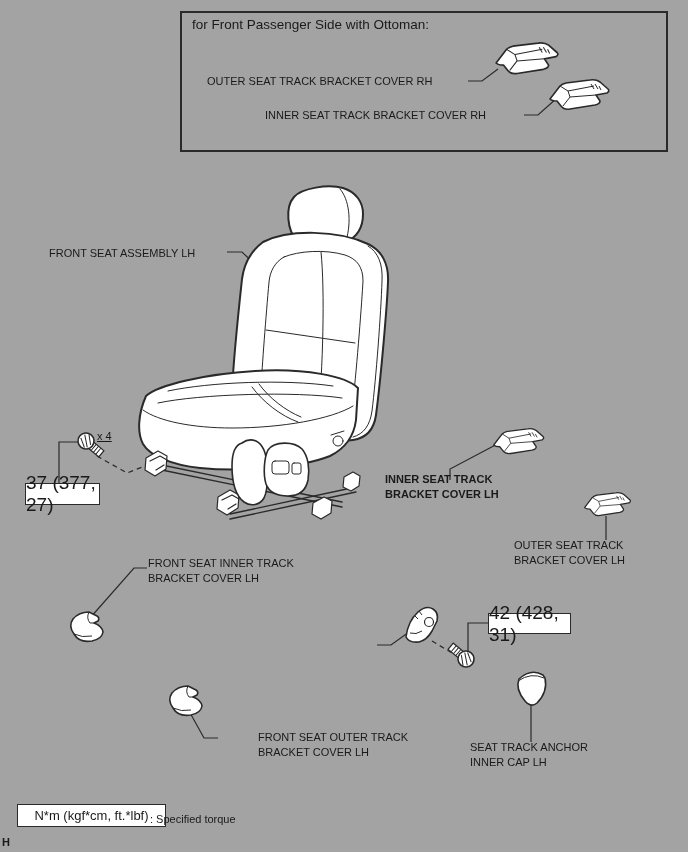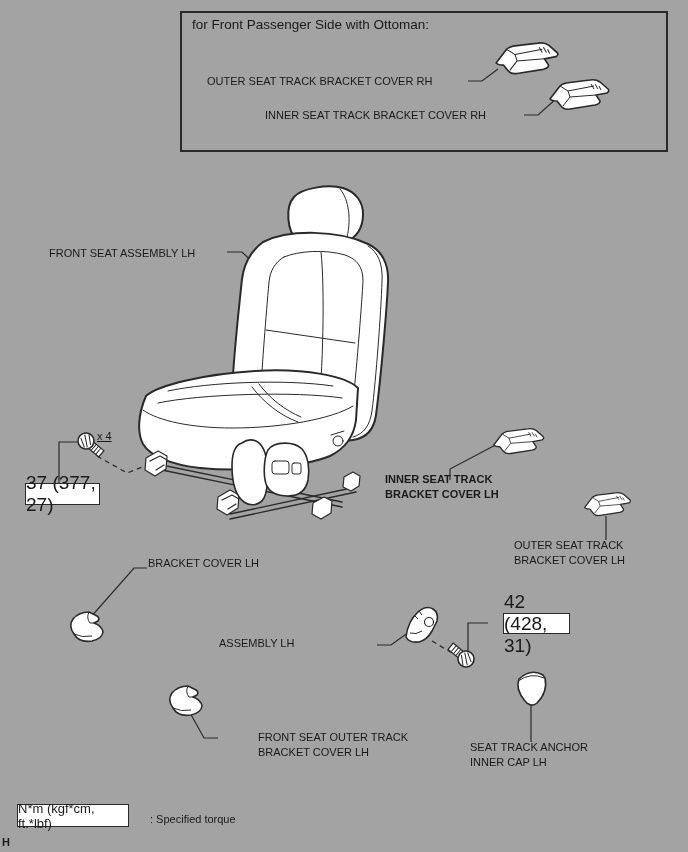--- a/index.html
+++ b/index.html
@@ -168,37 +168,37 @@
     <div>INNER SEAT TRACK</div>
     <div>BRACKET COVER LH</div>
   </div>
 
   <div class="lbl" style="left:514px;top:538px;">
     <div>OUTER SEAT TRACK</div>
     <div>BRACKET COVER LH</div>
   </div>
 
   <div class="lbl" style="left:148px;top:556px;">
+    <div>FRONT SEAT INNER TRACK</div>
     <div>BRACKET COVER LH</div>
   </div>
 
   <div class="lbl" style="left:219px;top:636px;">
-    <div>ASSEMBLY LH</div>
-  </div>
-
-  <div class="torque-box" style="left:488px;top:613px;width:67px;height:21px;margin-left:15px;">42 (428, 31)</div>
+  </div>
+
+  <div class="torque-box" style="left:488px;top:613px;width:83px;height:21px;">42 (428, 31)</div>
 
   <div class="lbl" style="left:219px;top:730px;margin-left:39px;">
     <div>FRONT SEAT OUTER TRACK</div>
     <div>BRACKET COVER LH</div>
   </div>
 
   <div class="lbl" style="left:470px;top:740px;">
     <div>SEAT TRACK ANCHOR</div>
     <div>INNER CAP LH</div>
   </div>
 
-  <div class="legend-box" style="left:17px;top:804px;width:112px;height:23px;">N*m (kgf*cm, ft.*lbf)</div>
+  <div class="legend-box" style="left:17px;top:804px;width:149px;height:23px;">N*m (kgf*cm, ft.*lbf)</div>
   <div class="lbl" style="left:150px;top:812px;">: Specified torque</div>
 
   <div class="corner" style="left:2px;top:836px;">H</div>
 
 </div>
 
 </body></html>

